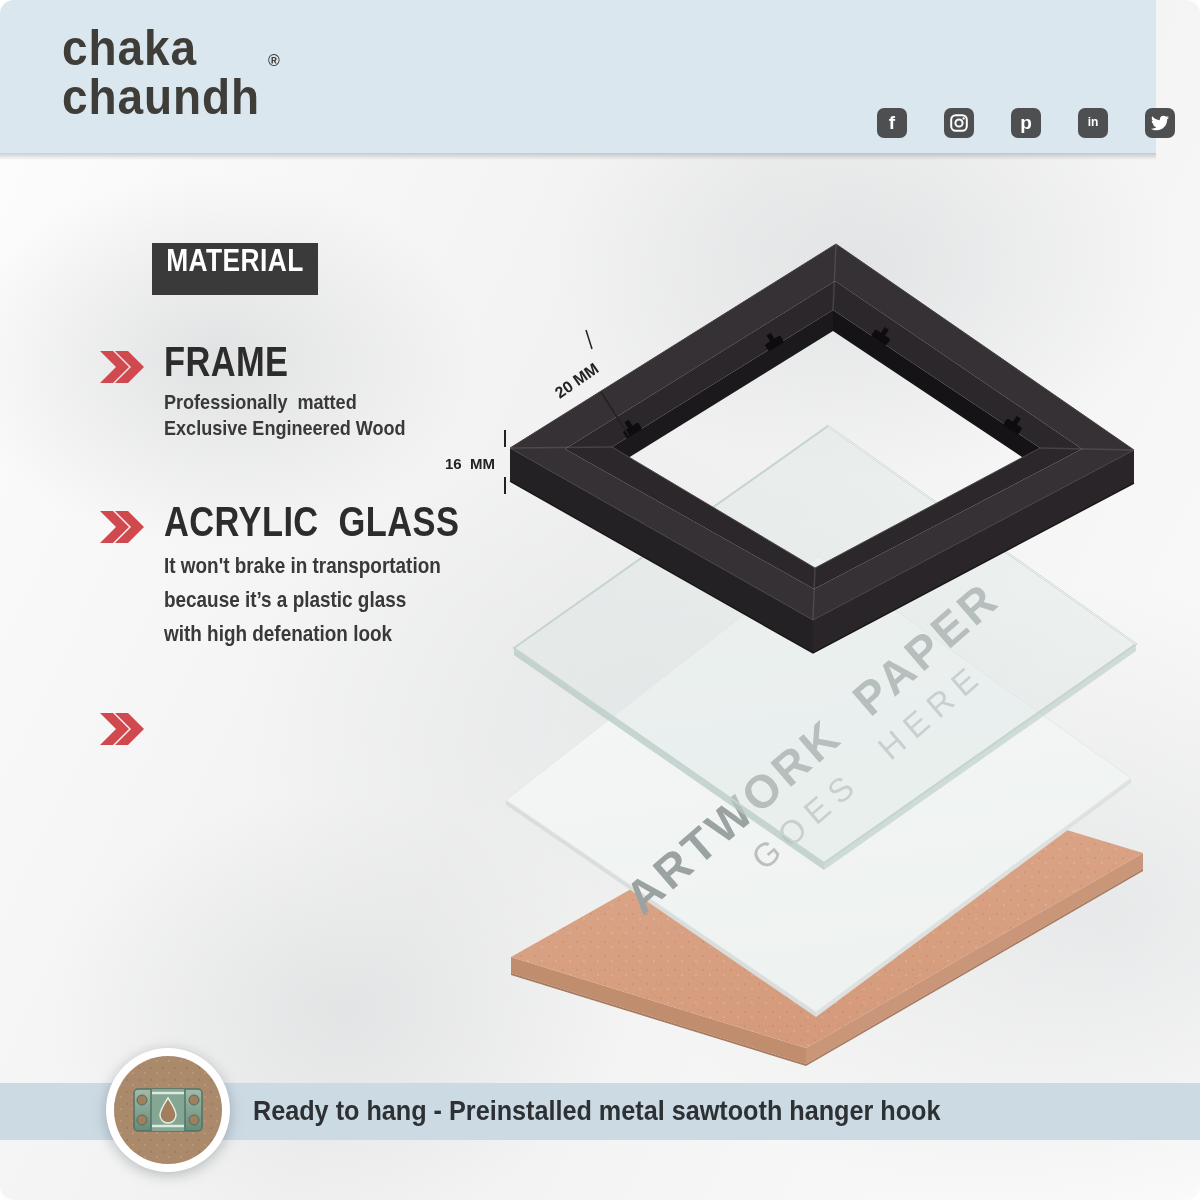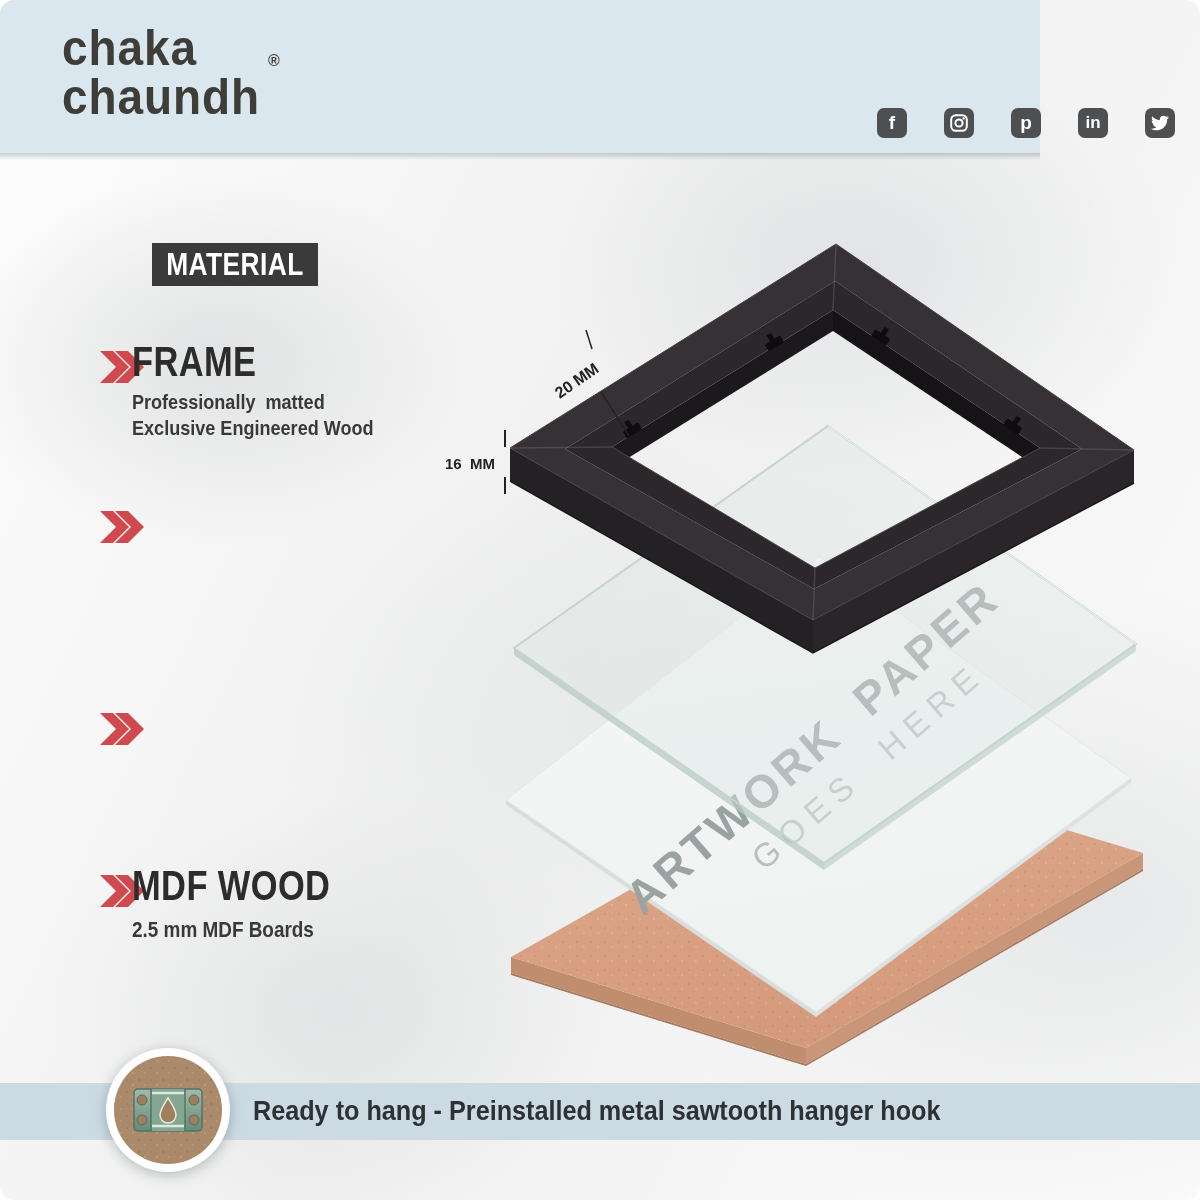--- a/index.html
+++ b/index.html
@@ -7,44 +7,44 @@
     background-color:#f2f2f1;
     background-image:
       radial-gradient(ellipse 420px 300px at 18% 30%, rgba(203,205,207,.50), transparent 62%),
       radial-gradient(ellipse 520px 360px at 72% 22%, rgba(208,211,214,.45), transparent 60%),
       radial-gradient(ellipse 640px 430px at 55% 60%, rgba(226,228,229,.65), transparent 65%),
       radial-gradient(ellipse 480px 360px at 28% 84%, rgba(206,209,211,.40), transparent 60%),
       radial-gradient(ellipse 700px 500px at 92% 76%, rgba(214,216,218,.50), transparent 65%),
       linear-gradient(115deg, rgba(255,255,255,.85) 0%, rgba(236,237,238,.35) 48%, rgba(255,255,255,.75) 100%);
   }
   
-  .header{position:absolute;left:0;top:0;width:1040px;height:153px;background:#dbe7ef;}
+  .header{position:absolute;left:0;top:0;width:1156px;height:153px;background:#dbe7ef;}
   .header::after{content:"";position:absolute;left:0;top:153px;width:100%;height:7px;
     background:linear-gradient(rgba(90,100,106,.30),rgba(90,100,106,0));}
   .logo{position:absolute;left:62px;top:24px;color:#3f3d38;font-weight:bold;
     font-size:50px;line-height:49px;letter-spacing:1px;transform:scaleX(.92);transform-origin:0 0;}
   .logo .l2{display:block;}
   .regmark{position:absolute;left:268px;top:52px;font-size:16px;color:#3f3d38;font-weight:bold;}
   .social{position:absolute;left:877px;top:108px;display:flex;gap:37px;}
   .sicon{width:30px;height:30px;border-radius:7px;background:#4e4f51;color:#fff;
     display:flex;align-items:center;justify-content:center;font-weight:bold;}
   .sicon .ltr{font-size:19px;line-height:1;transform:translateY(-1px);}
-  .sicon .ltr.small{font-size:17px;}
+  .sicon .ltr.small{font-size:12px;}
   
   .titlebar{position:absolute;left:152px;top:243px;height:43px;display:flex;}
-  .tseg{height:43px;display:flex;align-items:center;justify-content:center;color:#fff;
+  .tseg{height:52px;display:flex;align-items:flex-start;justify-content:center;color:#fff;
     font-size:31px;font-weight:bold;letter-spacing:.5px;}
   .tseg span{display:inline-block;transform:scaleX(.85);}
   .tseg.dark{width:166px;background:#3b3a3a;}
   .tseg.red{width:207px;background:#d0494e;}
   
   .section{position:absolute;left:100px;width:480px;}
   .sec-frame{top:342px;} .sec-acrylic{top:502px;} .sec-artwork{top:704px;} .sec-mdf{top:866px;}
   .chev{position:absolute;left:0;top:9px;}
-  .sec-content{margin-left:32px;}
+  .sec-content{margin-left:64px;}
   .sec-h{margin:0;font-size:42px;line-height:40px;color:#2d2c2c;font-weight:bold;
     transform:scaleX(.82);transform-origin:0 0;white-space:pre;letter-spacing:.5px;}
   .sec-lines{margin-top:7px;color:#3a3939;font-size:22px;font-weight:bold;
     transform:scaleX(.86);transform-origin:0 0;}
   .sec-line{white-space:pre;line-height:34px;}
   .sec-frame .sec-line{line-height:26px;font-size:21px;}
   
   .footband{position:absolute;left:0;top:1083px;width:1200px;height:57px;background:#ccdae4;}
   .foottext{position:absolute;left:253px;top:1095px;font-size:28px;font-weight:bold;color:#2d3134;
     transform:scaleX(.90);transform-origin:0 0;white-space:pre;}
@@ -106,41 +106,37 @@
         <div class="sec-line">Exclusive Engineered Wood</div>
       </div>
     </div>
   </div>
 
   <div class="section sec-acrylic">
     <svg class="chev" width="44" height="32" viewBox="0 0 44 32">
       <polygon points="0,0 13,0 29,16 13,32 0,32 16,16" fill="#d0494e"></polygon>
       <polygon points="15,0 28,0 44,16 28,32 15,32 31,16" fill="#d0494e"></polygon>
     </svg>
+    <div class="sec-content">
+      <h2 class="sec-h">ACRYLIC  GLASS</h2>
+      <div class="sec-lines">
+        <div class="sec-line">It won't brake in transportation</div>
+        <div class="sec-line">because it’s a plastic glass</div>
+        <div class="sec-line">with high defenation look</div>
+      </div>
+    </div>
   </div>
 
   <div class="section sec-artwork">
     <svg class="chev" width="44" height="32" viewBox="0 0 44 32">
       <polygon points="0,0 13,0 29,16 13,32 0,32 16,16" fill="#d0494e"></polygon>
       <polygon points="15,0 28,0 44,16 28,32 15,32 31,16" fill="#d0494e"></polygon>
     </svg>
   </div>
 
-  <div class="section sec-mdf">
-    <svg class="chev" width="44" height="32" viewBox="0 0 44 32">
-      <polygon points="0,0 13,0 29,16 13,32 0,32 16,16" fill="#d0494e"></polygon>
-      <polygon points="15,0 28,0 44,16 28,32 15,32 31,16" fill="#d0494e"></polygon>
-    </svg>
-    <div class="sec-content">
-      <h2 class="sec-h">MDF WOOD</h2>
-      <div class="sec-lines">
-        <div class="sec-line">2.5 mm MDF Boards</div>
-      </div>
-    </div>
-  </div>
 
   <svg class="diagram" width="1200" height="1200" viewBox="0 0 1200 1200">
     <defs>
       <pattern id="spk" width="14" height="14" patternUnits="userSpaceOnUse">
         <circle cx="3" cy="4" r="1" fill="rgba(120,70,40,.16)"></circle>
         <circle cx="10" cy="9" r="0.8" fill="rgba(255,255,255,.30)"></circle>
         <circle cx="7" cy="12" r="0.7" fill="rgba(120,70,40,.13)"></circle>
         <circle cx="12" cy="2" r="0.6" fill="rgba(120,70,40,.12)"></circle>
       </pattern>
       <linearGradient id="mdfGrad" x1="0" y1="0" x2="0.3" y2="1">

